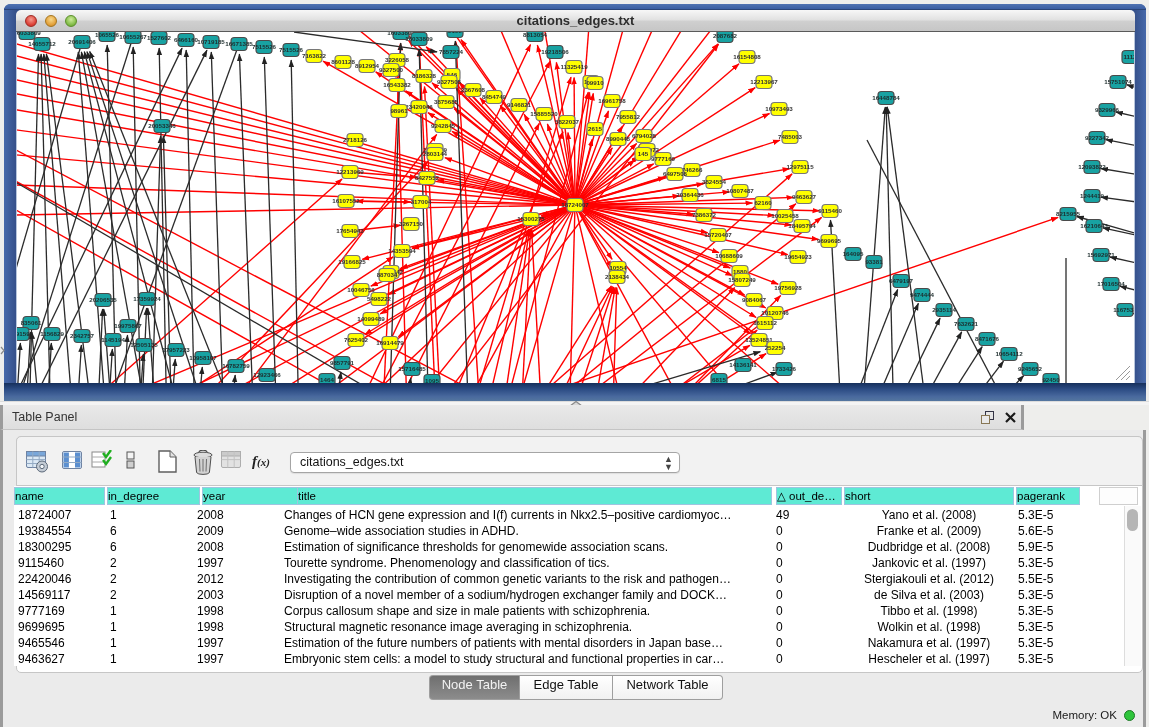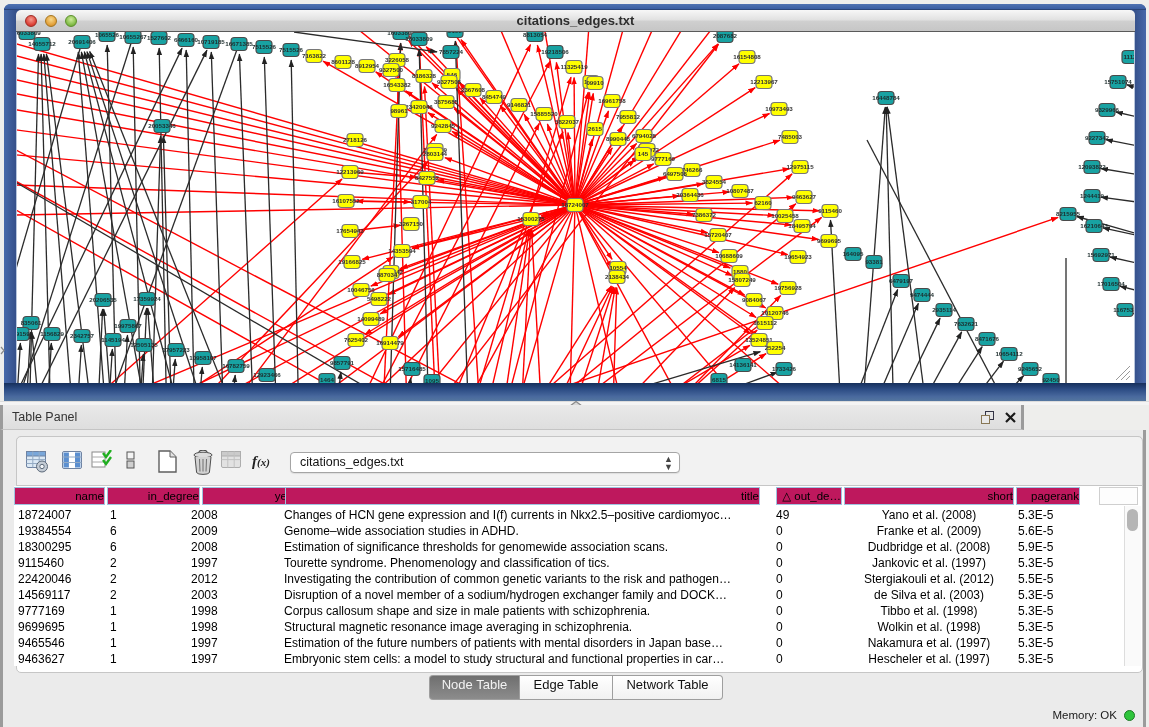--- a/index.html
+++ b/index.html
@@ -31,25 +31,25 @@
 #card{left:13px;top:6px;width:1127px;height:237px;background:#fff;border:1px solid #c6c6c6;border-radius:5px}
 #toolbar{left:13px;top:6px;width:1127px;height:50px;background:#f2f2f2;border:1px solid #c6c6c6;
  border-radius:5px 5px 0 0}
 #combo{left:273px;top:15px;width:390px;height:21px;background:#fff;border:1px solid #a5a5a5;
  border-radius:4px;font-size:12.5px;color:#111;line-height:19px;padding-left:9px;
  box-shadow:0 1px 1px rgba(0,0,0,.08)}
 #combo .arr{position:absolute;right:6px;top:2px;font-size:9px;color:#444;line-height:8px;text-align:center}
 
 
 #thead{left:14px;top:486px;width:1126px;height:20px;background:#fff}
-.hc{position:absolute;top:1px;height:18px;background:#be185d;border:1px solid #9fc4e0;
- font-size:11.5px;color:#000;text-align:right;line-height:17px}
+.hc{position:absolute;top:1px;height:18px;background:#5eead4;border:1px solid #9fc4e0;
+ font-size:11.5px;color:#000;text-align:left;line-height:17px}
 #tbody{left:14px;top:506px;width:1110px;height:160px;background:#fff;font-size:12px;color:#000;overflow:hidden}
 .row{position:absolute;height:16px;line-height:15px;white-space:nowrap;width:1110px}
-.c0{position:absolute;left:4px}.c1{position:absolute;left:96px}.c2{position:absolute;left:177px}
+.c0{position:absolute;left:4px}.c1{position:absolute;left:96px}.c2{position:absolute;left:183px}
 .c3{position:absolute;left:270px}.c4{position:absolute;left:762px}.c5{position:absolute;left:830px;width:170px;text-align:center}
 .c6{position:absolute;left:1004px}
 #vscroll{left:1124px;top:506px;width:17px;height:160px;background:#fafafa;border-left:1px solid #ddd}
 #vthumb{left:1127px;top:509px;width:11px;height:22px;background:#b5b5b5;border-radius:6px}
 
 
 #tabs{left:429px;top:675px;height:19px;font-size:13px}
 .seg{position:absolute;top:0;height:25px;line-height:18px;text-align:center;border:1px solid #9e9e9e}
 #seg1{left:0;width:90px;background:linear-gradient(#6f6f6f,#8c8c8c);color:#f2f2f2;
  border-radius:4px 0 0 4px;border-right:none}
@@ -664,21 +664,21 @@
         <div style="font-family:'Liberation Serif',serif;font-style:italic;font-weight:bold;font-size:15px;color:#222;line-height:22px">f<span style="font-size:11px">(x)</span></div>
       </div>
     <div class="abs" id="combo">citations_edges.txt<div class="arr">▲<br>▼</div></div>
   </div>
 </div>
 
 <div class="abs" id="thead">
     <div class="hc" style="left:0px;width:91px">name</div>
     <div class="hc" style="left:93px;width:93px">in_degree</div>
     <div class="hc" style="left:188px;width:96px">year</div>
-    <div class="hc" style="left:271px;width:475px">title</div>
+    <div class="hc" style="left:283px;width:475px">title</div>
     <div class="hc" style="left:762px;width:66px">△ out_de…</div>
     <div class="hc" style="left:830px;width:170px">short</div>
     <div class="hc" style="left:1002px;width:64px">pagerank</div>
     <div style="position:absolute;left:1085px;top:1px;width:39px;height:18px;background:#fdfdfd;border:1px solid #cfcfcf"></div>
   </div>
 <div class="abs" id="tbody">
     <div class="row" style="top:2px">
       <span class="c0">18724007</span>
       <span class="c1">1</span>
       <span class="c2">2008</span>

